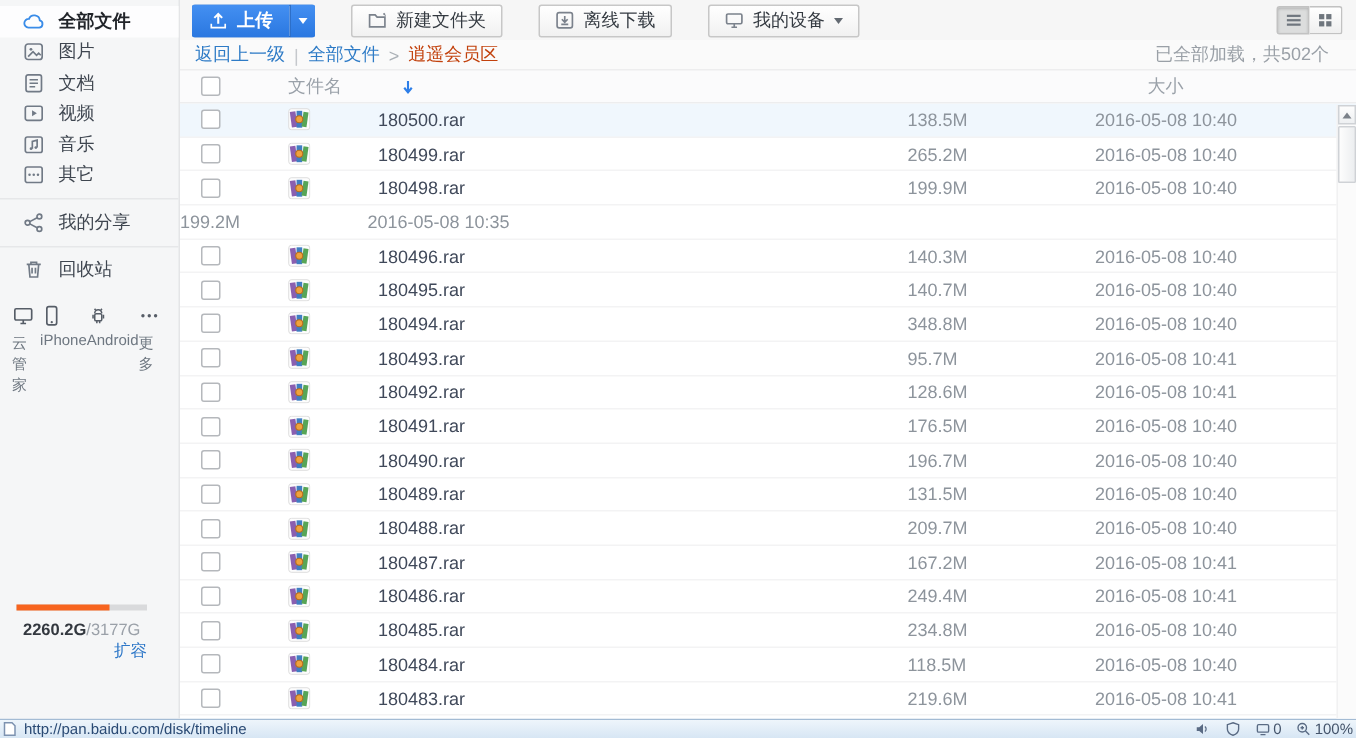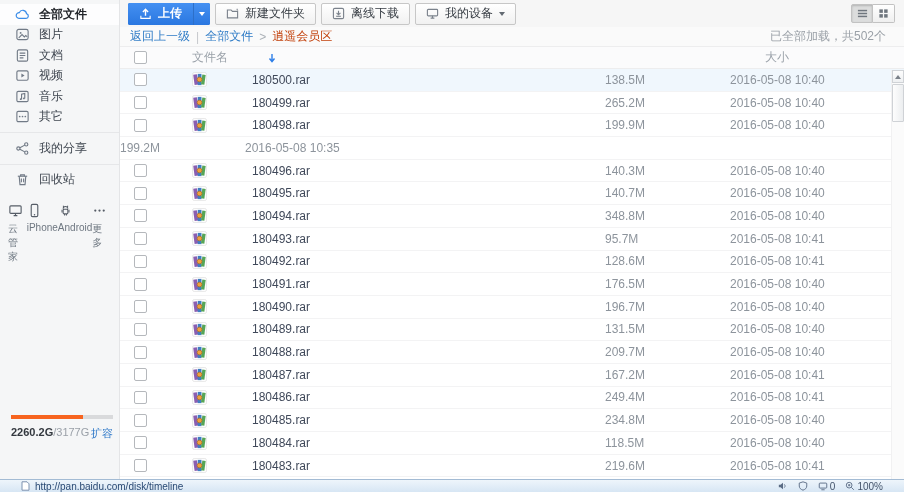--- a/index.html
+++ b/index.html
@@ -10,30 +10,30 @@
   
   .sidebar { width:120px; background:#f5f6f7; border-right:1px solid #e4e5e7; position:relative; padding-top:4px; flex:none; }
   .nav-item { height:20.5px; display:flex; align-items:center; gap:9px; padding-left:15px; font-size:12px; color:#3f4650; cursor:pointer; }
   .nav-item svg { width:15px; height:15px; color:#717a86; flex:none; }
   .nav-item.selected { background:#fdfdfe; font-weight:bold; color:#22252a; }
   .nav-item.selected svg { color:#3a8ce8; }
   .side-sep { height:1px; background:#e6e7e9; margin:5px 0; }
   .devices { display:flex; justify-content:space-between; padding:13px 8px 0 8px; }
   .device { display:flex; flex-direction:column; align-items:flex-start; gap:4px; font-size:10px; color:#6e7781; cursor:pointer; flex:1; }
   .device svg { width:15px; height:15px; color:#565d67; }
-  .storage { position:absolute; left:11px; right:6px; bottom:38px; }
+  .storage { position:absolute; left:11px; right:21px; bottom:38px;text-align:center; }
   .storage-track { height:4px; background:#d9dadc; }
   .storage-fill { height:4px; background:#f7641f; width:0; }
   .storage-text { margin-top:7px; font-size:11px; color:#33383f; font-weight:bold; }
   .storage-total { color:#9aa0a8; font-weight:normal; }
   .expand-link { float:right; color:#2d77c8; font-weight:normal; cursor:pointer; }
 
   
   .main { flex:1; display:flex; flex-direction:column; position:relative; min-width:0; background:#fff; }
-  .toolbar { height:27px; background:#f6f6f6; display:flex; align-items:center; gap:5px; padding:0 8px; flex:none; }
+  .toolbar { height:27px; background:#f6f6f6; display:flex; align-items:center; gap:24px; padding:0 8px; flex:none; }
   .btn-upload { display:flex; height:22px; border-radius:2px; overflow:hidden; cursor:pointer; box-shadow:inset 0 0 0 1px #2268c4; }
   .u-main { background:linear-gradient(#4490f2,#2a77e0); color:#fff; display:flex; align-items:center; gap:6px; padding:0 11px; font-size:12px; font-weight:bold; }
   .u-caret { background:linear-gradient(#4490f2,#2a77e0); border-left:1px solid #2d6fc8; width:17px; display:flex; align-items:center; justify-content:center; cursor:pointer; }
   .caret { width:0; height:0; border-left:3.5px solid transparent; border-right:3.5px solid transparent; border-top:4px solid #fff; }
   .caret.dark { border-top-color:#636a72; }
   .btn { height:22px; background:linear-gradient(#ffffff,#f1f1f1); border:1px solid #c7c7c7; border-radius:2px; display:flex; align-items:center; gap:6px; padding:0 10px; font-size:12px; color:#343a41; cursor:pointer; }
   .btn svg { width:13px; height:13px; color:#7b828c; }
   .view-toggle { position:absolute; right:9px; top:4px; display:flex; }
   .vt { width:22px; height:19px; border:1px solid #c2c2c2; display:flex; align-items:center; justify-content:center; cursor:pointer; }
   .vt.list { border-radius:2px 0 0 2px; background:#dcdddd; box-shadow:inset 0 1px 2px rgba(0,0,0,.18); }
@@ -60,21 +60,21 @@
   .raricon { width:15px; height:15px; margin-right:9px; flex:none; }
   .fname { color:#40495a; }
   .size-cell,.date-cell { color:#8d949c; }
 
   .scrollbar { position:absolute; top:70px; right:0; width:13px; bottom:0; background:#fbfbfb; border-left:1px solid #f1f1f2; }
   .sb-btn { height:13px; border:1px solid #cfd2d6; background:linear-gradient(#fdfdfd,#eef0f2); display:flex; align-items:center; justify-content:center; cursor:pointer; }
   .sb-arrow-up { width:0; height:0; border-left:3px solid transparent; border-right:3px solid transparent; border-bottom:4px solid #7b8189; }
   .sb-thumb { margin-top:1px; height:38px; border:1px solid #cfd2d6; background:linear-gradient(90deg,#fdfdfd,#eceef0); border-radius:1px; cursor:pointer; }
 
   
-  .statusbar { height:13px; background:linear-gradient(#eef5fb,#d7e6f4); border-top:1px solid #a3bbd4; display:flex; align-items:center; font-size:10px; padding:0 21px; }
+  .statusbar { height:13px; background:linear-gradient(#eef5fb,#d7e6f4); border-top:1px solid #a3bbd4; display:flex; align-items:center; font-size:10px; padding:0 2px; }
   .sb-left { display:flex; align-items:center; gap:5px; }
   .url { color:#2a4a74; }
   .sb-right { margin-left:auto; display:flex; align-items:center; gap:10px; color:#44546b; }
   .sb-ico { display:flex; align-items:center; gap:2px; cursor:pointer; }
   .sb-ico svg { width:10px; height:10px; color:#5a6b84; }
 </style>
 </head>
 <body>
 
 <div class="app">

